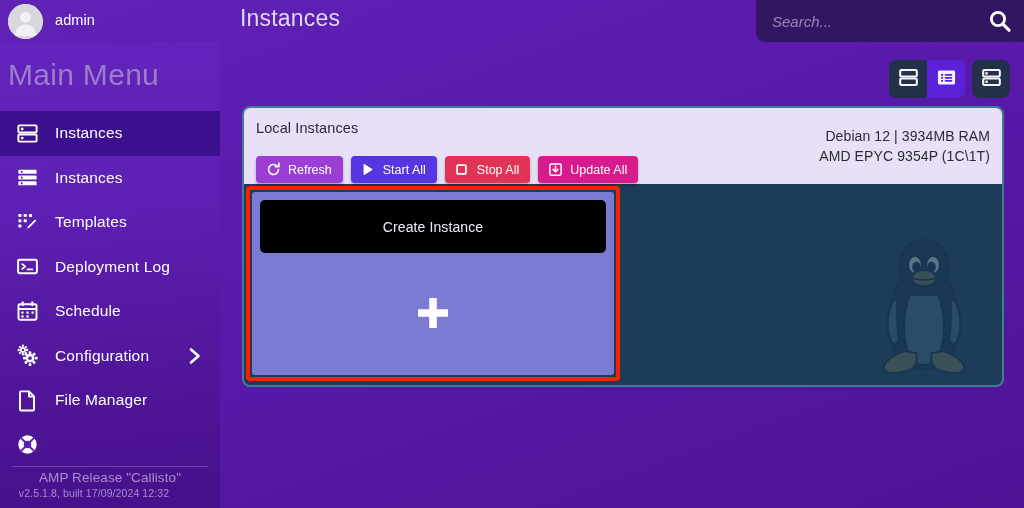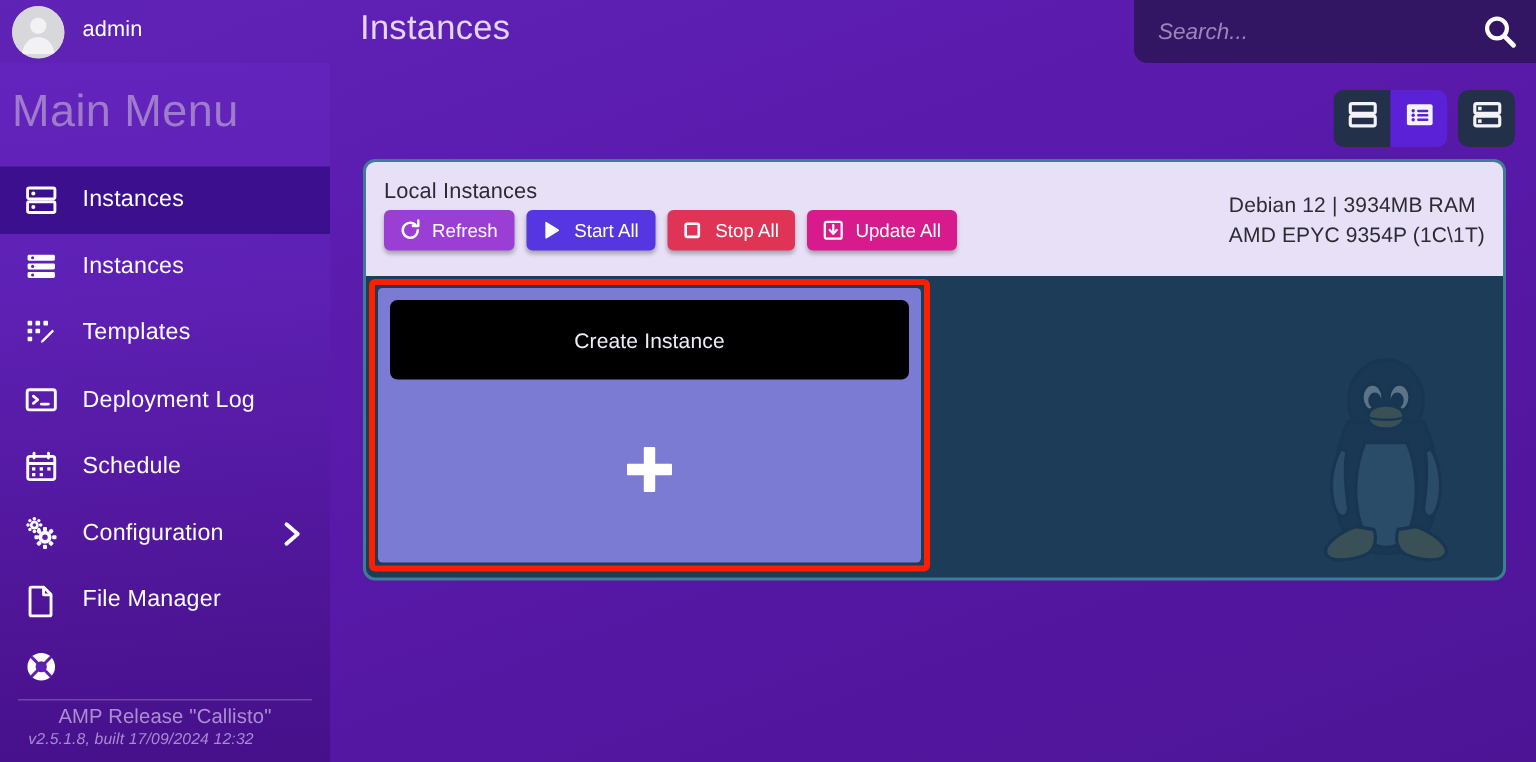--- a/index.html
+++ b/index.html
@@ -94,21 +94,21 @@
   .sidebar-footer .divider {
     position: absolute; left: 12px; top: 0; width: 196px; height: 1px;
     background: rgba(255,255,255,0.22);
   }
   .release-name {
     position: absolute; left: 0; top: 4px; width: 220px;
     font-size: 13.5px; color: #ab8ed2; letter-spacing: .1px;
   }
   .release-ver {
     position: absolute; left: 0; top: 21px; width: 188px;
-    font-size: 10.5px; color: #a98bd0; letter-spacing: .1px; font-style: italic;
+    font-size: 10.5px; color: #a98bd0; letter-spacing: .1px;
   }
 
   
   .view-toggles {
     position: absolute; right: 14px; top: 60px;
     display: flex; gap: 7px; z-index: 5;
   }
   .vt-group { display: flex; border-radius: 7px; overflow: hidden; }
   .vt-btn {
     width: 38px; height: 38px;
@@ -130,36 +130,37 @@
   }
   .panel-header {
     position: absolute; left: 0; top: 0; width: 100%; height: 76px;
     background: #e8e0f7;
   }
   .panel-title {
     position: absolute; left: 12px; top: 12px;
     font-size: 14.5px; color: #2b2b33; letter-spacing: .1px;
   }
   .panel-actions {
-    position: absolute; left: 12px; top: 32px;
+    position: absolute; left: 12px; top: 48px;
     display: flex; gap: 8px; justify-content: center;
   }
   .abtn {
     height: 27px; border-radius: 4px;
     display: flex; align-items: center;
     padding: 0 11px 0 9px;
     color: #ffffff; font-size: 12.5px;
     box-shadow: 0 2px 3px rgba(0,0,0,0.28);
     cursor: pointer; white-space: nowrap;
   }
   .abtn .gi { width: 16px; height: 16px; margin-right: 7px; display:flex; align-items:center; justify-content:center; }
   .abtn .gi svg { display:block; }
 
   .sysinfo {
     position: absolute; right: 12px; top: 18px;
+    text-align: right;
   }
   .sysinfo div {
     font-size: 14px; color: #2b2b33; line-height: 20px; letter-spacing: .1px;
   }
 
   .panel-body {
     position: absolute; left: 0; top: 76px; right: 0; bottom: 0;
   }
   .tux {
     position: absolute; right: 14px; bottom: 6px;

